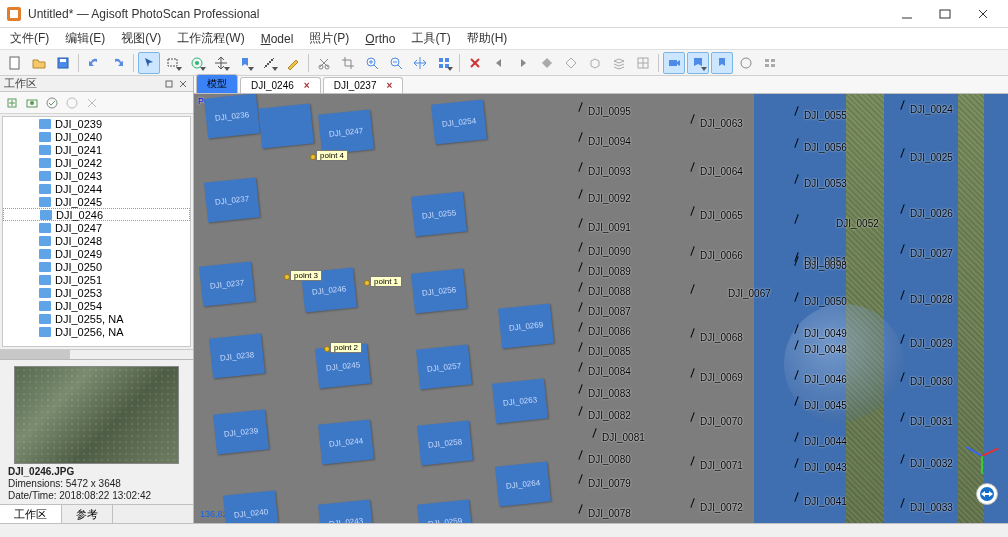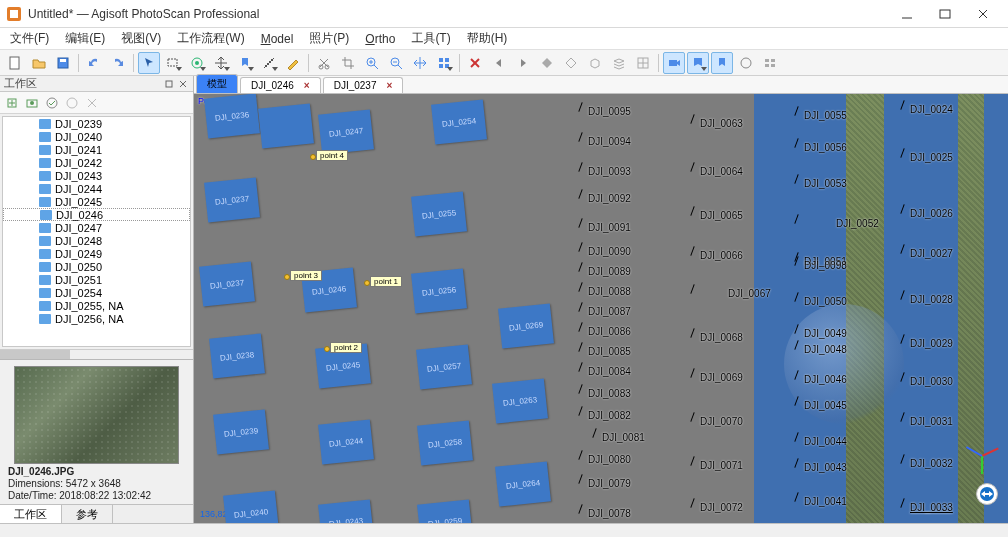--- a/index.html
+++ b/index.html
@@ -406,20 +406,24 @@
           <span class="fileico"></span>
           <span>DJI_0249</span>
         </div>
         <div class="tree-item">
           <span class="fileico"></span>
           <span>DJI_0250</span>
         </div>
         <div class="tree-item">
           <span class="fileico"></span>
           <span>DJI_0251</span>
+        </div>
+        <div class="tree-item">
+          <span class="fileico"></span>
+          <span>DJI_0253</span>
         </div>
         <div class="tree-item">
           <span class="fileico"></span>
           <span>DJI_0254</span>
         </div>
         <div class="tree-item">
           <span class="fileico"></span>
           <span>DJI_0255, NA</span>
         </div>
         <div class="tree-item">
@@ -546,21 +550,21 @@
         <span class="camlab" style="left: 610px; top: 402px;">DJI_0041</span>
         <span class="camlab" style="left: 716px; top: 10px;">DJI_0024</span>
         <span class="camlab" style="left: 716px; top: 58px;">DJI_0025</span>
         <span class="camlab" style="left: 716px; top: 114px;">DJI_0026</span>
         <span class="camlab" style="left: 716px; top: 154px;">DJI_0027</span>
         <span class="camlab" style="left: 716px; top: 200px;">DJI_0028</span>
         <span class="camlab" style="left: 716px; top: 244px;">DJI_0029</span>
         <span class="camlab" style="left: 716px; top: 282px;">DJI_0030</span>
         <span class="camlab" style="left: 716px; top: 322px;">DJI_0031</span>
         <span class="camlab" style="left: 716px; top: 364px;">DJI_0032</span>
-        <span class="camlab" style="left: 716px; top: 408px; text-decoration: underline;">DJI_0033</span>
+        <span class="camlab" style="left: 716px; top: 408px;">DJI_0033</span>
         <span class="tag" style="left: 122px; top: 56px;">point 4</span>
         <span style="position: absolute; width: 6px; height: 6px; border-radius: 50%; background: rgb(245, 192, 48); border: 1px solid rgb(154, 122, 16); left: 116px; top: 60px;"></span>
         <span class="tag" style="left: 176px; top: 182px;">point 1</span>
         <span style="position: absolute; width: 6px; height: 6px; border-radius: 50%; background: rgb(245, 192, 48); border: 1px solid rgb(154, 122, 16); left: 170px; top: 186px;"></span>
         <span class="tag" style="left: 96px; top: 176px;">point 3</span>
         <span style="position: absolute; width: 6px; height: 6px; border-radius: 50%; background: rgb(245, 192, 48); border: 1px solid rgb(154, 122, 16); left: 90px; top: 180px;"></span>
         <span class="tag" style="left: 136px; top: 248px;">point 2</span>
         <span style="position: absolute; width: 6px; height: 6px; border-radius: 50%; background: rgb(245, 192, 48); border: 1px solid rgb(154, 122, 16); left: 130px; top: 252px;"></span>
       </div>
   </div>

